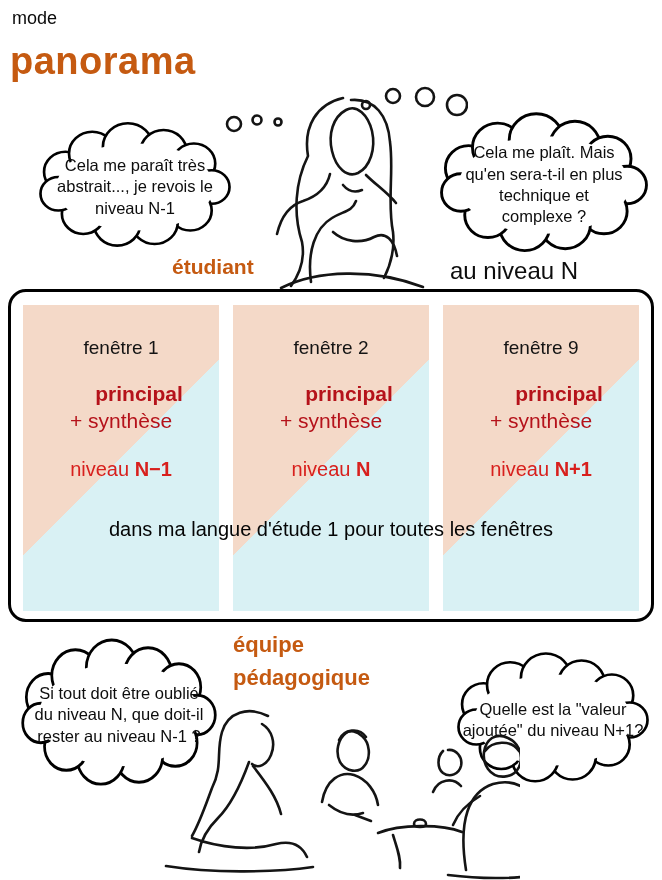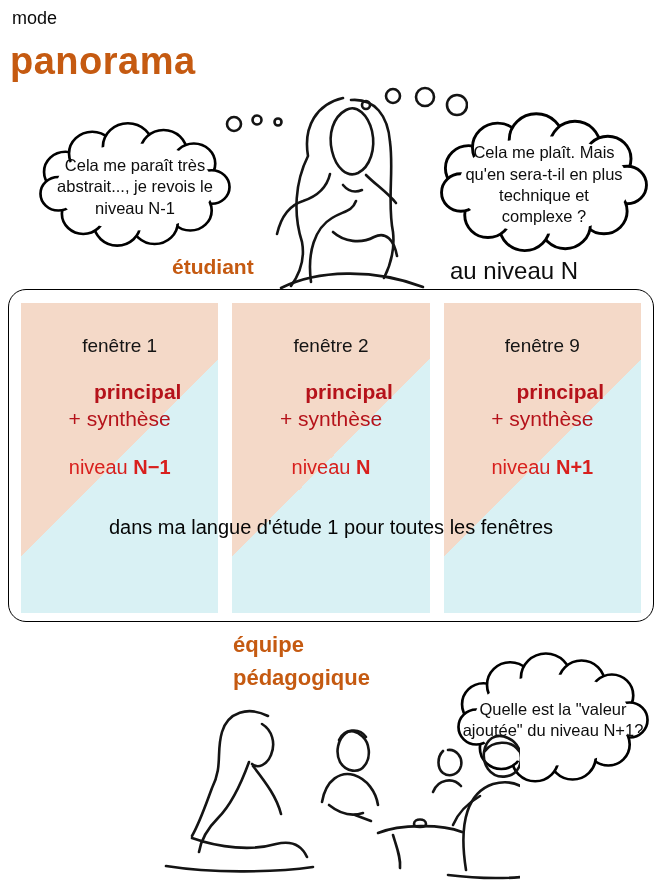--- a/index.html
+++ b/index.html
@@ -23,21 +23,21 @@
   .b-bottom-left{left:10px;  top:636px; width:218px; height:158px;}
   .b-bottom-left .btxt span{max-width:176px;}
   .b-bottom-right{left:446px;top:650px; width:214px; height:140px;}
   .b-bottom-right .btxt span{max-width:182px;}
 
   .student-label{left:172px;top:255px;font-size:21px;font-weight:bold;color:var(--accent-orange);}
   .level-label{left:403px;top:257px;font-size:24px;color:#0d0d0d;margin-left:47px;}
 
   
   .panel{left:8px;top:289px;width:646px;height:333px;box-sizing:border-box;background:#fff;
-         border:1px solid #000000;border-radius:18px;display:flex;gap:14px;
+         border:3px solid #000000;border-radius:18px;display:flex;gap:14px;
          padding:13px 12px 8px;}
   .window{flex:1;text-align:center;
           background:linear-gradient(135deg,var(--peach) 50%,var(--light-blue) 50%);}
   .win-title{margin-top:32px;font-size:19px;color:#141414;}
   .win-main{margin-top:23px;font-size:21px;font-weight:bold;color:var(--dark-red);padding-left:36px;}
   .win-sub{margin-top:3px;font-size:21px;font-weight:normal;color:var(--dark-red);}
   .win-level{margin-top:25px;font-size:20px;color:var(--bright-red);}
   .win-level .lvl{font-size:20px;font-weight:bold;}
   .panel-footer{position:absolute;left:0;right:0;top:226px;text-align:center;
                 font-size:20px;color:#050505;z-index:3;}
@@ -152,20 +152,28 @@
       <div class="win-level">
         <span>niveau</span>
         <span class="lvl">N+1</span>
       </div>
     </div>
     <div class="panel-footer">dans ma langue d'étude 1 pour toutes les fenêtres</div>
   </div>
 
   <div class="abs team-label">équipe pédagogique</div>
 
+  <div class="bubble b-bottom-left">
+    <svg viewBox="0 0 240 160" preserveAspectRatio="none">
+        <use href="#cloud"></use>
+      </svg>
+    <div class="btxt">
+        <span>Si tout doit être oublié du niveau N, que doit-il rester au niveau N-1 ?</span>
+      </div>
+  </div>
   <div class="bubble b-bottom-right">
     <svg viewBox="0 0 240 160" preserveAspectRatio="none">
         <use href="#cloud"></use>
       </svg>
     <div class="btxt">
         <span>Quelle est la "valeur ajoutée" du niveau N+1?</span>
       </div>
   </div>
 
   <svg class="abs sketch figure-team" viewBox="0 0 370 180" preserveAspectRatio="none">

